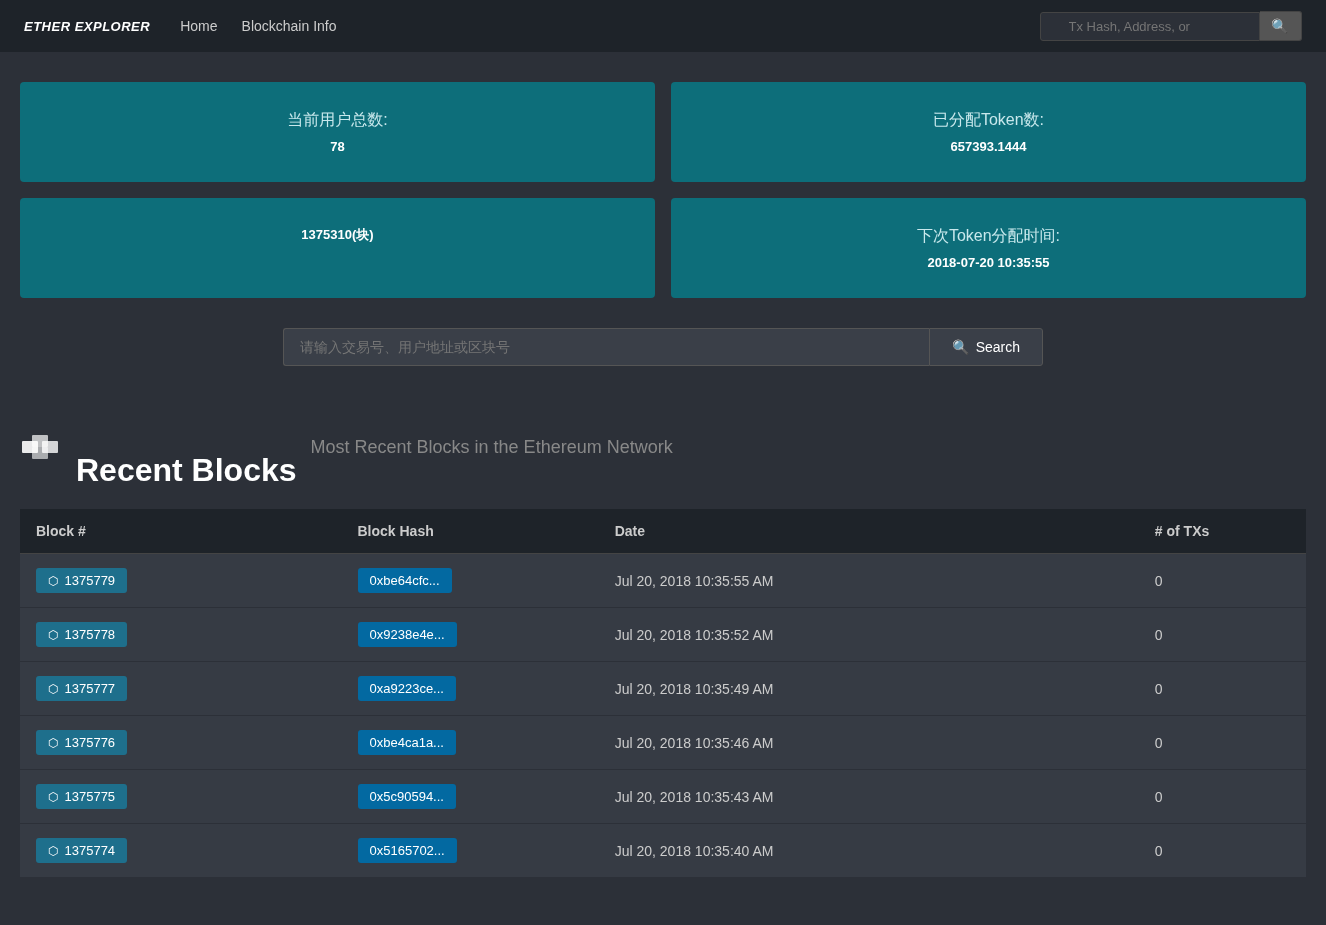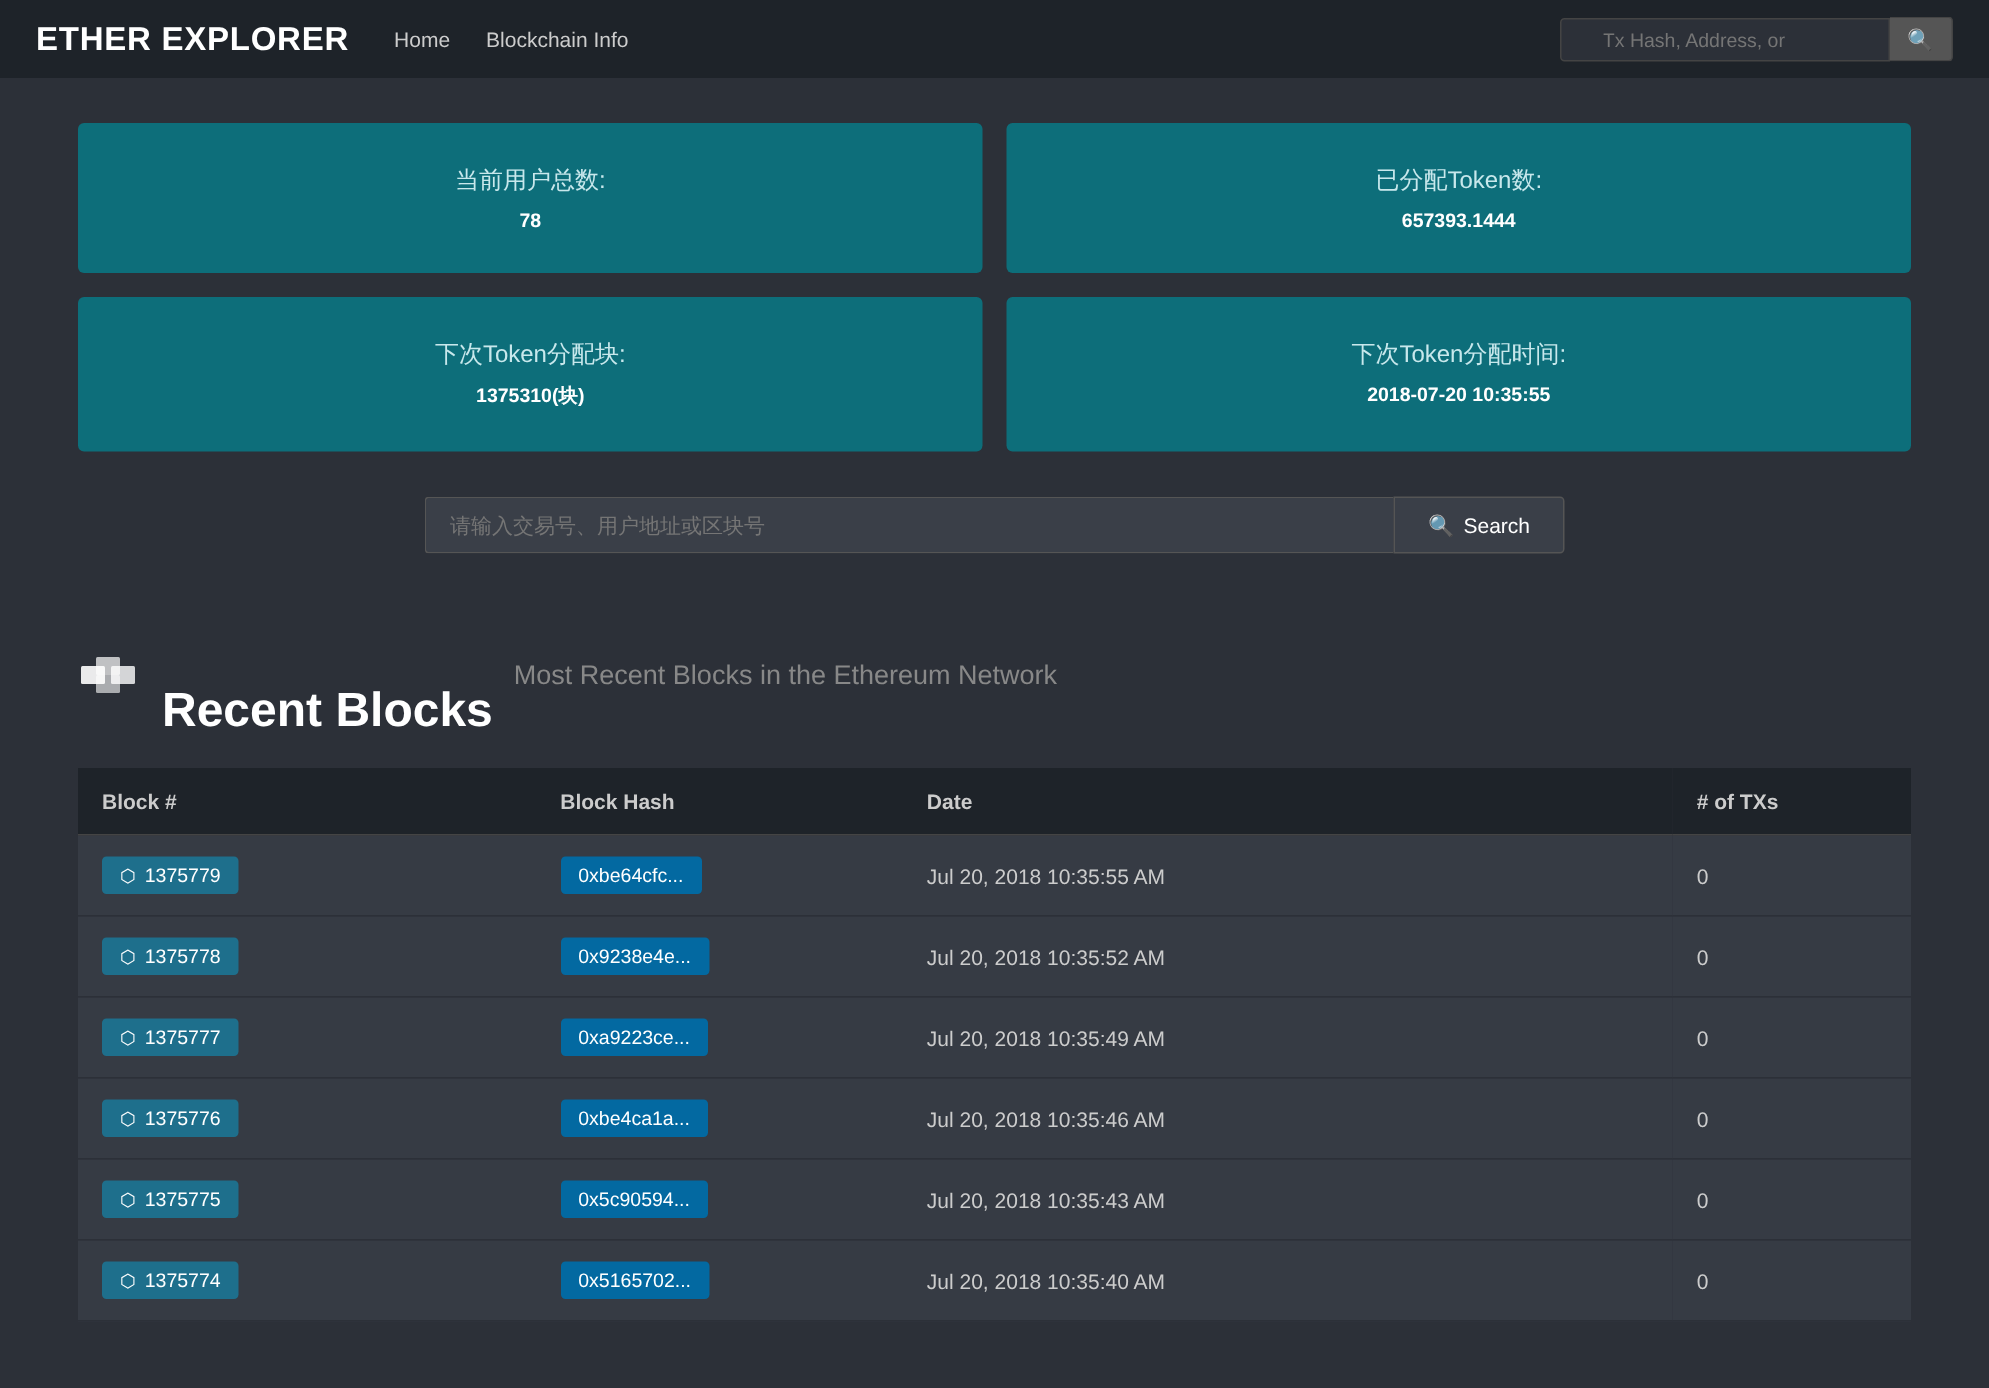--- a/index.html
+++ b/index.html
@@ -12,26 +12,27 @@
 
     
     nav {
       background-color: #1e2329;
       display: flex;
       align-items: center;
       padding: 0 24px;
       height: 52px;
     }
     .nav-brand {
-      font-size: 22px;
+      font-size: 13px;
       font-weight: 700;
       color: #fff;
       letter-spacing: 0.5px;
       margin-right: 30px;
       white-space: nowrap;
+      font-style: italic;
     }
     .nav-links {
       display: flex;
       gap: 24px;
       flex: 1;
     }
     .nav-link {
       color: #ccc;
       text-decoration: none;
       font-size: 14px;
@@ -57,21 +58,21 @@
       border-left: none;
       color: #fff;
       padding: 6px 12px;
       cursor: pointer;
       border-radius: 0 3px 3px 0;
       font-size: 14px;
     }
 
     
     .main-content {
-      padding: 30px 52px;
+      padding: 30px 20px;
     }
 
     
     .stats-grid {
       display: grid;
       grid-template-columns: 1fr 1fr;
       gap: 16px;
       margin-bottom: 30px;
     }
     .stat-card {
@@ -226,21 +227,20 @@
   <div class="stats-grid">
     <div class="stat-card">
       <div class="stat-label">当前用户总数:</div>
       <div class="stat-value">78</div>
     </div>
     <div class="stat-card">
       <div class="stat-label">已分配Token数:</div>
       <div class="stat-value">657393.1444</div>
     </div>
     <div class="stat-card">
-      <div class="stat-label">下次Token分配块:</div>
       <div class="stat-value">1375310(块)</div>
     </div>
     <div class="stat-card">
       <div class="stat-label">下次Token分配时间:</div>
       <div class="stat-value">2018-07-20 10:35:55</div>
     </div>
   </div>
 
   <div class="search-section">
     <div class="search-bar">

